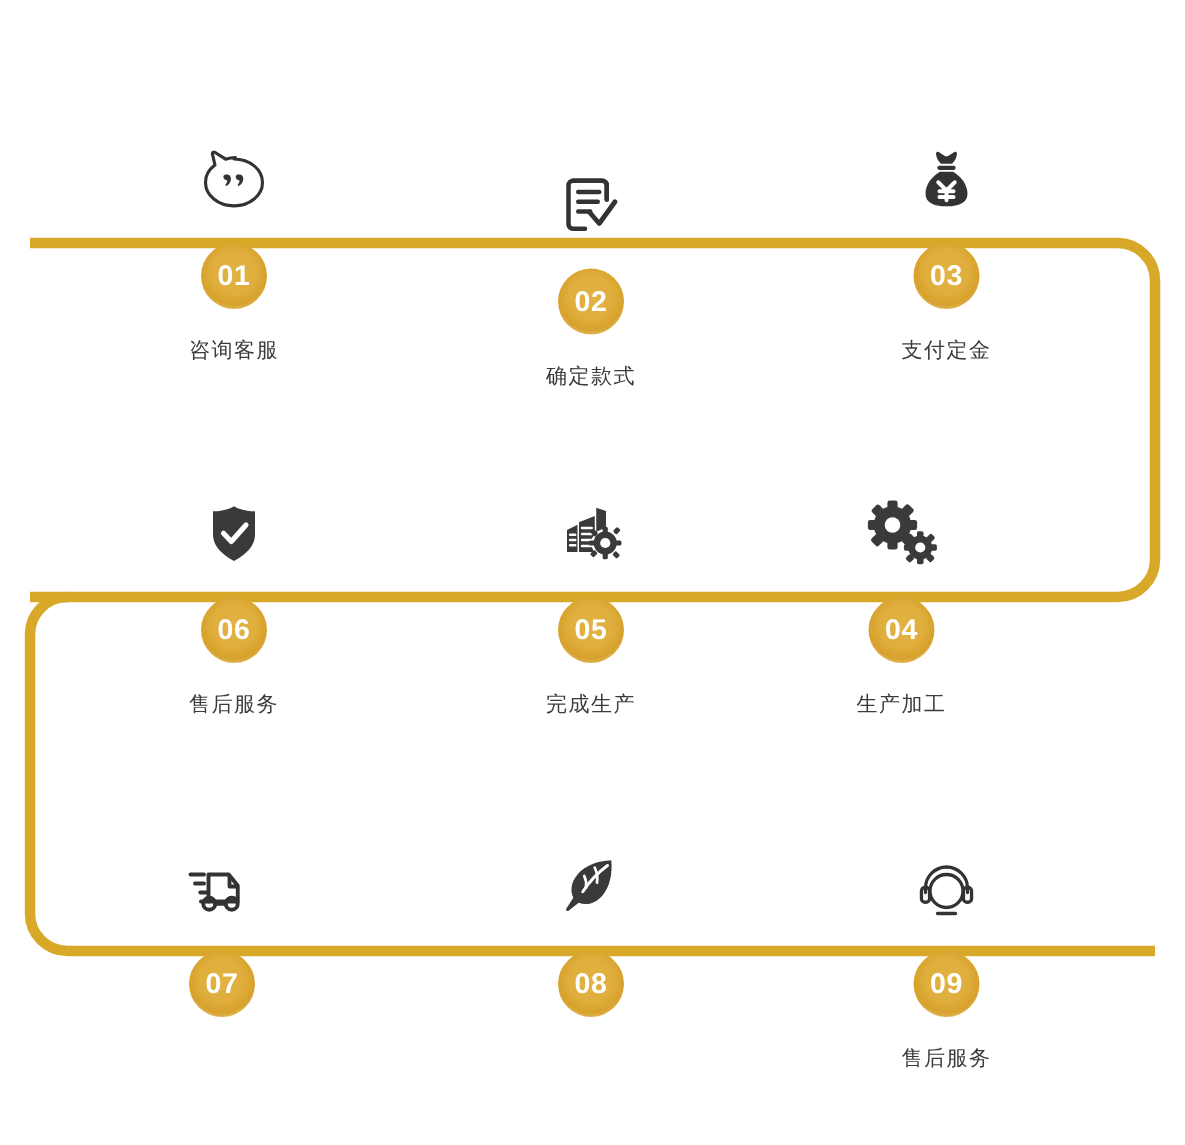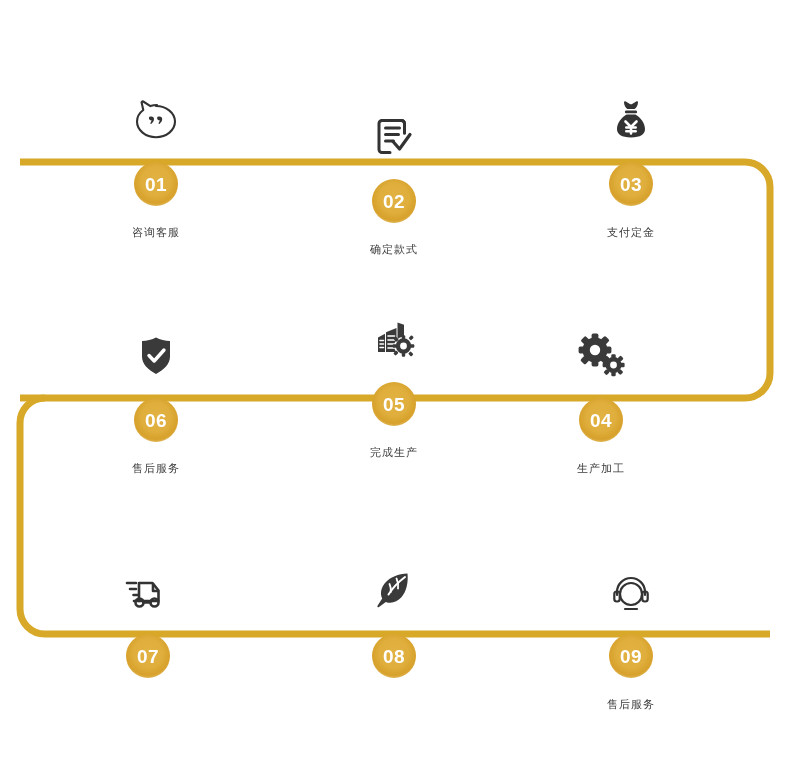--- a/index.html
+++ b/index.html
@@ -58,21 +58,21 @@
   .badge-num {
     color: #ffffff;
     font-size: 19px;
     font-weight: bold;
     letter-spacing: 0.5px;
     line-height: 1;
     font-family: "Liberation Sans", "DejaVu Sans", sans-serif;
   }
   .step-label {
     margin-top: 19px;
-    font-size: 11px;
+    font-size: 14px;
     color: #3b3b3b;
     letter-spacing: 1px;
     font-family: "DejaVu Sans", "Liberation Sans", sans-serif;
   }
 </style>
 </head>
 <body>
 
 <div id="flow">
 
@@ -133,21 +133,21 @@
         <path d="M29 11.5c-4 2.4-9.3 3.4-14 3.4v15.6c0 7.4 6 13.3 14 17.5 8-4.2 14-10.1 14-17.5V14.9c-4.7 0-10-1-14-3.4z" fill="#3a3a3a"></path>
         <path d="M22 29.5l5.2 5.5L37 24" fill="none" stroke="#ffffff" stroke-width="3.4" stroke-linecap="round" stroke-linejoin="round"></path>
       </svg>
     </div>
     <div class="badge">
       <span class="badge-num">06</span>
     </div>
     <div class="step-label">售后服务</div>
   </div>
 
-  <div class="step" style="left:394px; top:296px;text-align:center;">
+  <div class="step" style="left:394px; top:312px;text-align:center;">
     <div class="step-icon">
       <svg width="58" height="58" viewBox="0 0 58 58">
         <path d="M32.5 12.5l6.5 2.2v25.8h-6.5z" fill="#3a3a3a"></path>
         <path d="M31.5 18L21 22.2V42h10.5z" fill="#3a3a3a"></path>
         <path d="M20 23.8l-7 3.6V42h7z" fill="#3a3a3a"></path>
         <path d="M15 30.5h3.5M15 34h3.5M15 37.5h3.5M23 26h6.5M23 30h6.5M23 34h6.5M23 38h6.5" stroke="#ffffff" stroke-width="1.6" stroke-linecap="round"></path>
         <circle cx="38.5" cy="36" r="8.5" fill="#3a3a3a"></circle>
         <circle cx="38.5" cy="36" r="8.5" fill="none" stroke="#ffffff" stroke-width="1.6"></circle>
         <g fill="#3a3a3a">
           <rect x="36.8" y="25.2" width="3.4" height="4.2" rx="1"></rect>

